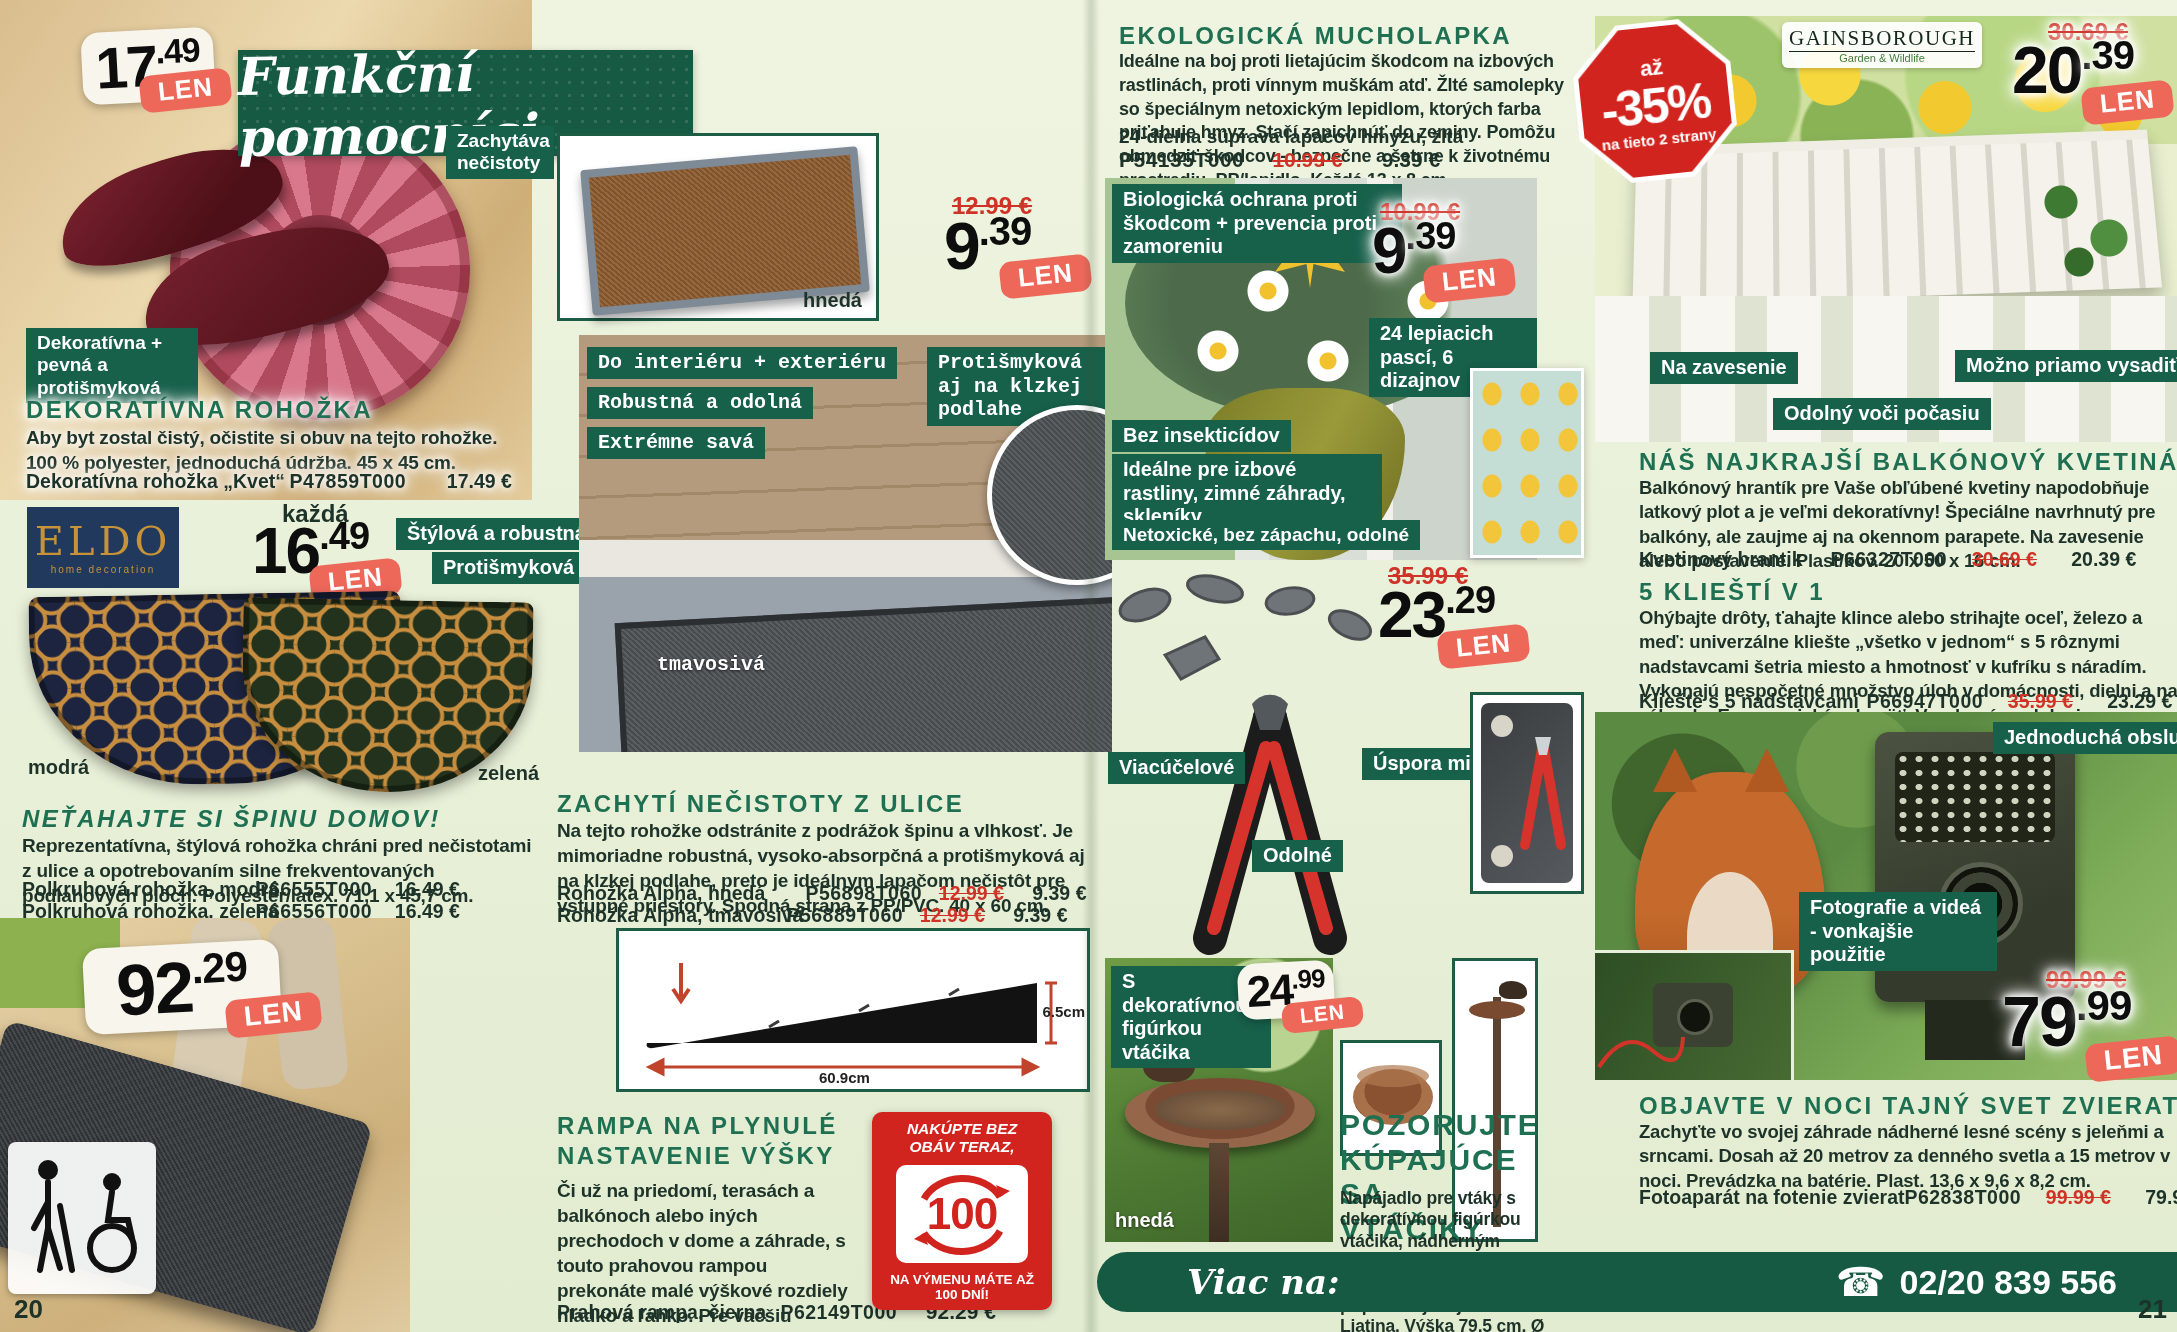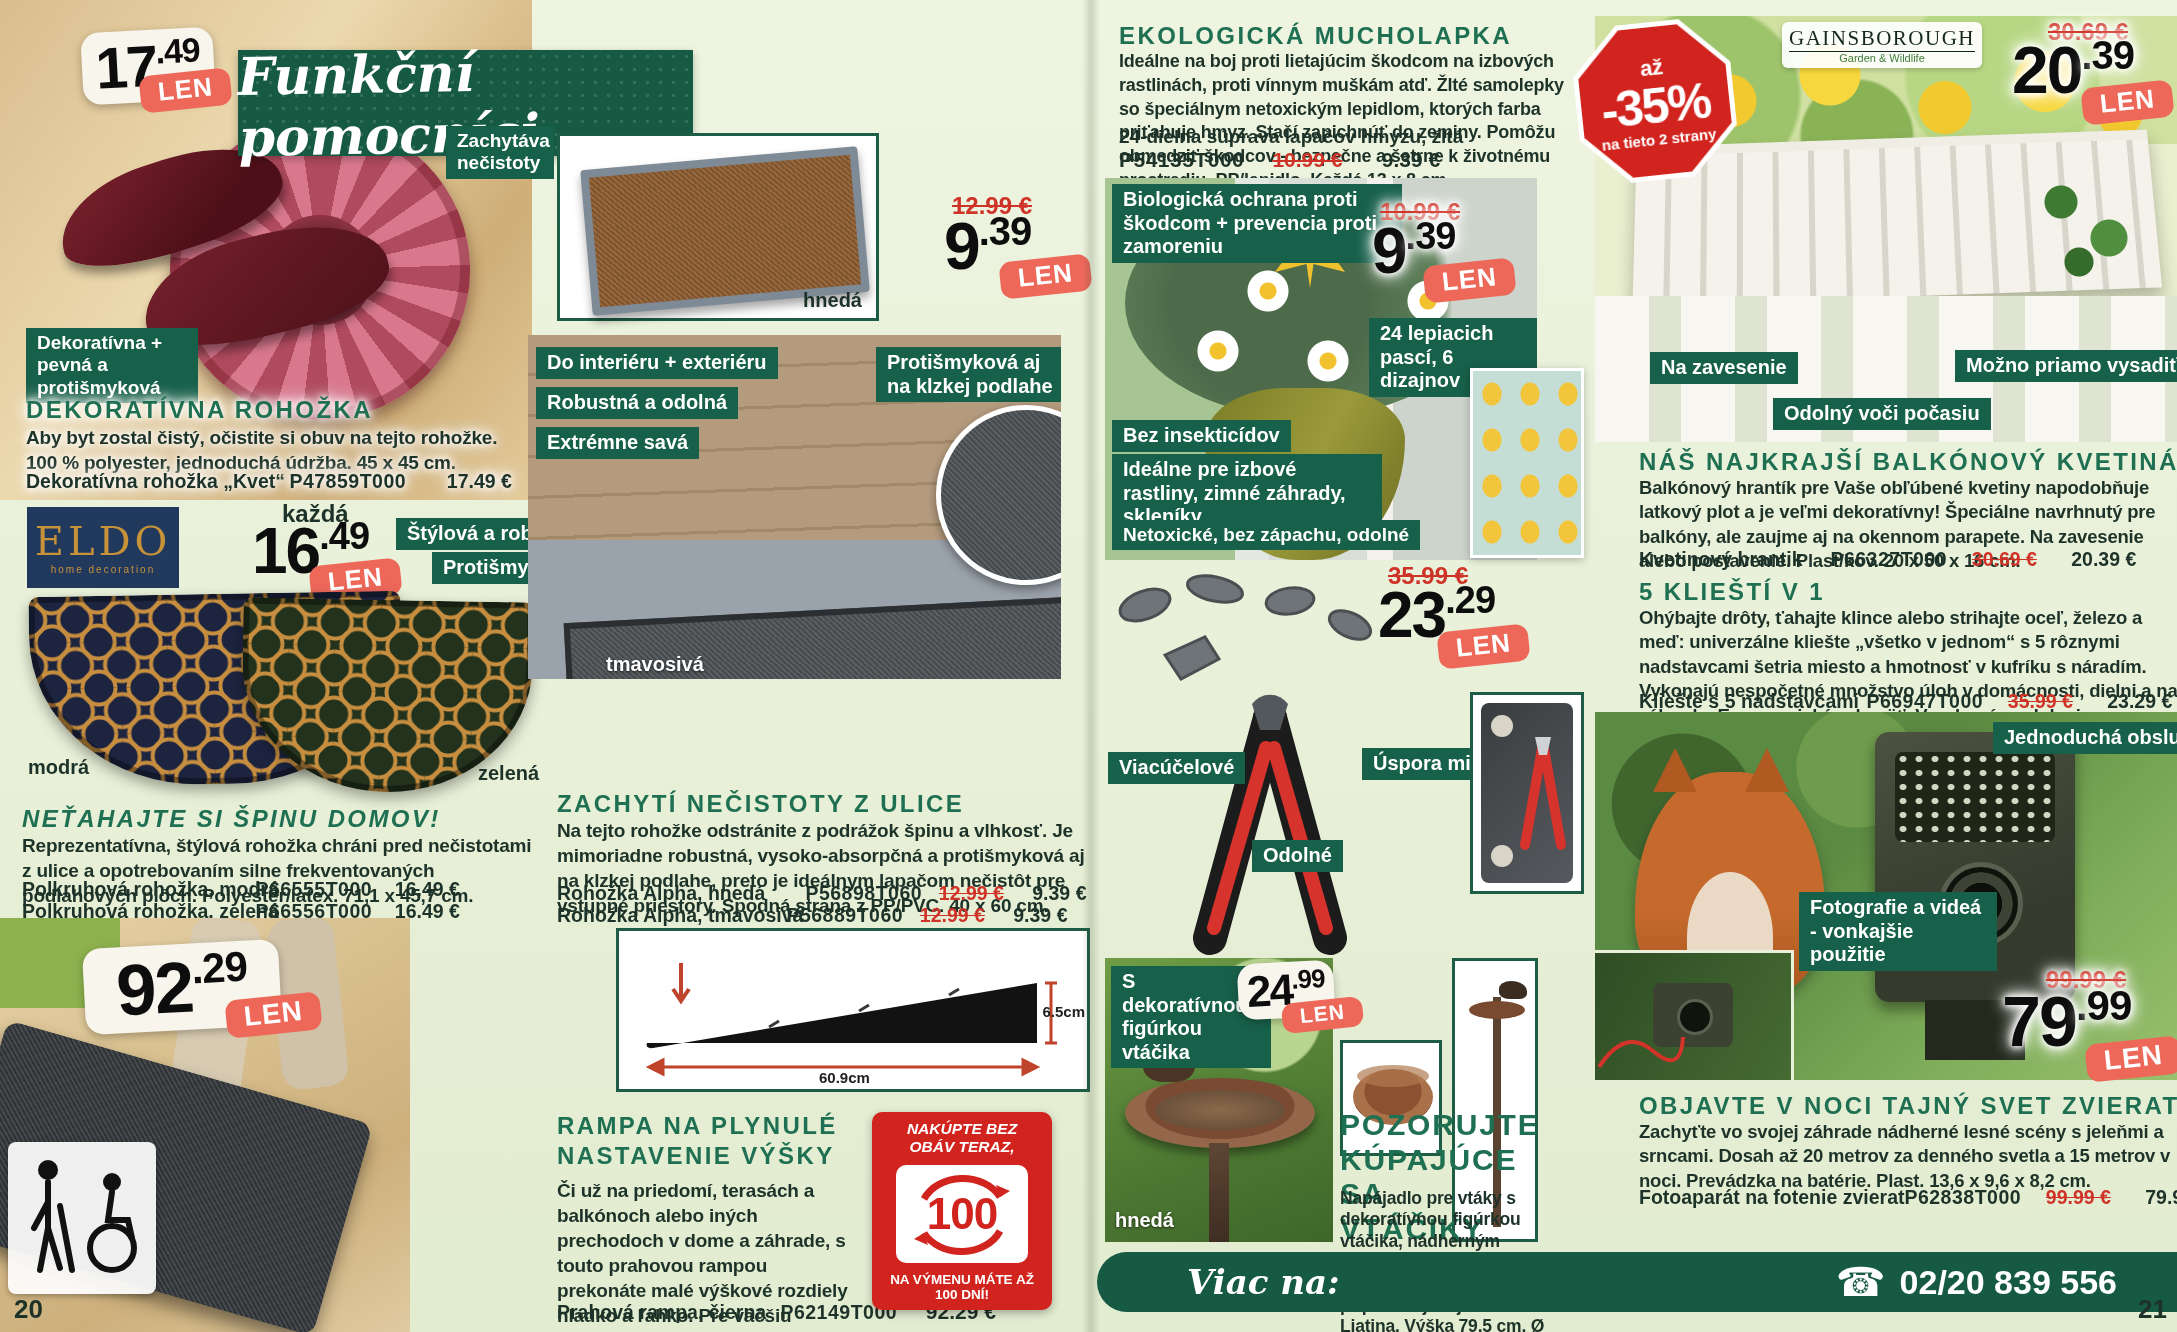--- a/index.html
+++ b/index.html
@@ -148,22 +148,22 @@
     <div class="abs noise-brown" style="left:26px;top:22px;width:262px;height:130px;transform:rotate(-5deg);
                 border:8px solid #7e8a96;border-radius:4px;box-shadow:0 6px 10px rgba(0,0,0,.35);"></div>
     <div class="abs dlabel" style="right:14px;bottom:6px;">hnedá</div>
   </div>
   <div class="abs old" style="left:952px;top:192px;font-size:24px;">12.99 €</div>
   <div class="abs" style="left:944px;top:208px;">
     <span class="pint" style="font-size:66px;">9</span><span class="pdec" style="font-size:40px;vertical-align:24px;">39</span>
   </div>
   <div class="abs pill" style="left:1000px;top:258px;">LEN</div>
 
-  <div class="abs" style="left:528px;top:335px;width:533px;height:344px;overflow:hidden;
-              background:linear-gradient(180deg,#b49a7c 0 46%,#e9e7e0 46% 58%,#9aa2ab 58% 100%);">
+  <div class="abs" style="left:579px;top:335px;width:533px;height:417px;overflow:hidden;
+              background:linear-gradient(180deg,#b49a7c 0 46%,#e9e7e0 46% 58%,#9aa2ab 58% 100%);font-family:Liberation Mono, monospace;">
     <div class="abs" style="left:0;top:0;width:533px;height:205px;background:repeating-linear-gradient(178deg,#b59b7e 0 38px,#a08868 38px 41px);"></div>
     <div class="abs noise-grey" style="left:40px;top:275px;width:493px;height:167px;transform:rotate(-3deg);border:6px solid #2c2f31;"></div>
     <div class="abs noise-grey" style="left:965px;top:400px;"></div>
     <div class="abs badge" style="left:8px;top:12px;">Do interiéru + exteriéru</div>
     <div class="abs badge" style="left:8px;top:52px;">Robustná a odolná</div>
     <div class="abs badge" style="left:8px;top:92px;">Extrémne savá</div>
     <div class="abs badge wrap" style="left:348px;top:12px;width:176px;text-align:left;">Protišmyková aj na klzkej podlahe</div>
     <div class="abs noise-grey" style="left:408px;top:70px;width:170px;height:170px;border-radius:50%;border:5px solid #fff;box-shadow:0 4px 10px rgba(0,0,0,.4);"></div>
     <div class="abs plabel" style="left:78px;top:318px;">tmavosivá</div>
   </div>

